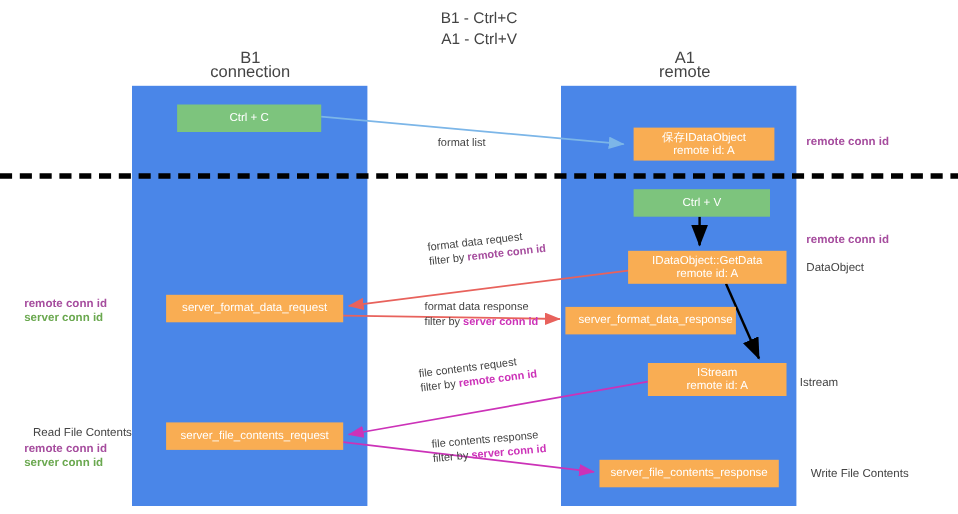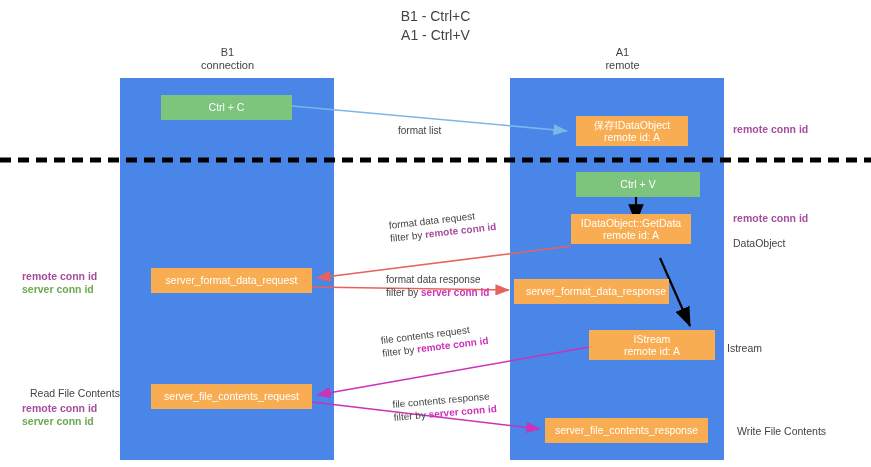--- a/index.html
+++ b/index.html
@@ -6,37 +6,37 @@
   body{width:871px;height:467px;font-family:"Liberation Sans",sans-serif;color:#434343;position:relative;overflow:hidden;}
   #stage{position:absolute;left:0;top:0;width:871px;height:467px;}
   .abs{position:absolute;}
 
   
   .lane{position:absolute;background:#4a86e8;}
   #lane-left{left:120px;top:78px;width:214px;height:382px;}
   #lane-right{left:510px;top:78px;width:214px;height:382px;}
 
   
-  .lane-head{position:absolute;text-align:center;font-size:11px;line-height:13px;color:#444444;}
+  .lane-head{position:absolute;text-align:center;font-size:15px;line-height:13px;color:#444444;}
   #head-left{left:150px;top:46px;width:155px;}
   #head-right{left:545px;top:46px;width:155px;}
 
   
   #title{position:absolute;left:0;top:7px;width:871px;text-align:center;font-size:14px;line-height:19px;color:#434343;}
 
   
   .box{position:absolute;box-sizing:border-box;display:flex;flex-direction:column;align-items:center;justify-content:center;
        color:#ffffff;font-size:10.5px;line-height:12.5px;text-align:center;padding:2px 4px;}
   .orange{background:#f9ad53;}
   .green{background:#7dc47d;}
 
   #box-ctrlc{left:161px;top:95px;width:131px;height:25px;}
-  #box-save{left:576px;top:116px;width:112px;height:30px;text-align:center;}
+  #box-save{left:576px;top:116px;width:128px;height:30px;text-align:center;}
   #box-ctrlv{left:576px;top:172px;width:124px;height:25px;}
-  #box-getdata{left:571px;top:214px;width:120px;height:30px;}
+  #box-getdata{left:571px;top:228px;width:144px;height:30px;}
   #box-sfdreq{left:151px;top:268px;width:161px;height:25px;}
   #box-sfdres{left:514px;top:279px;width:155px;height:25px;padding-left:13px;}
   #box-istream{left:589px;top:330px;width:126px;height:30px;}
   #box-sfcreq{left:151px;top:384px;width:161px;height:25px;}
   #box-sfcres{left:545px;top:418px;width:163px;height:25px;}
 
   
   .side{position:absolute;font-size:10.5px;line-height:13px;font-weight:bold;}
   .purple{color:#a64d9e;}
   .greentxt{color:#6aa84f;}

